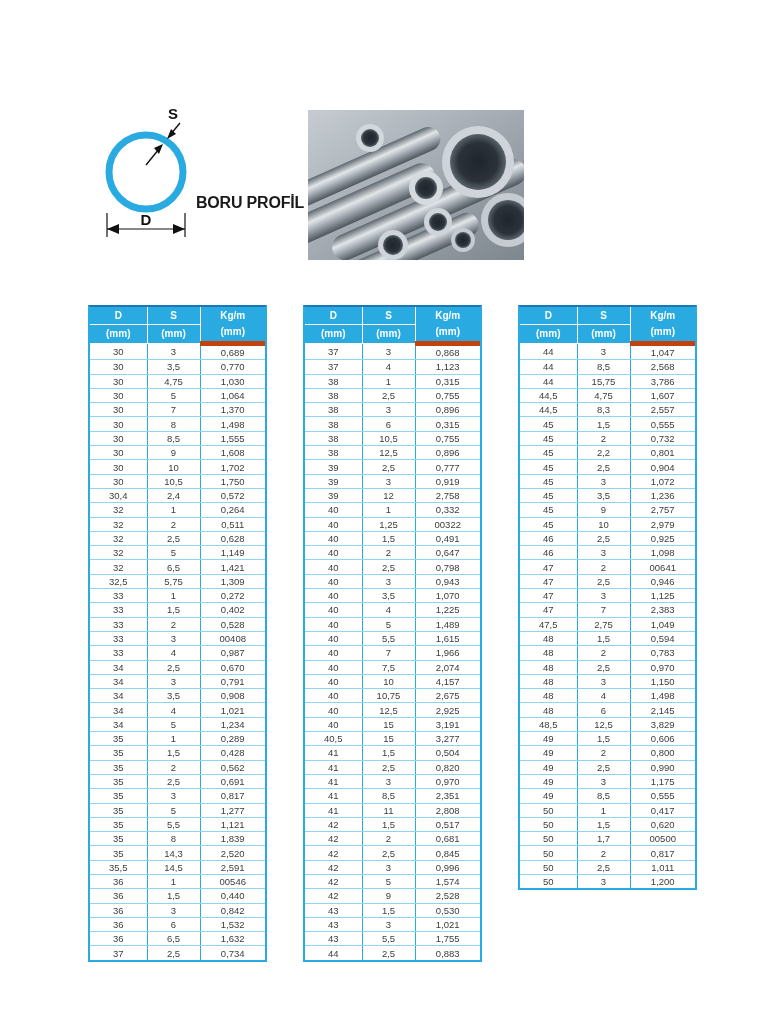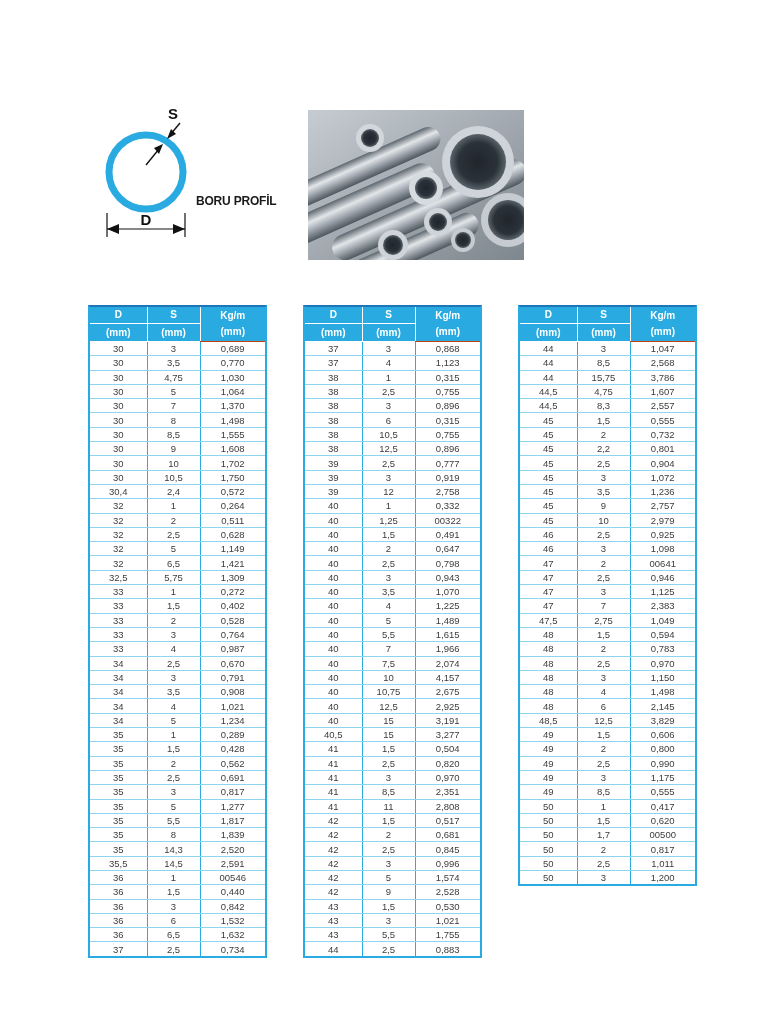--- a/index.html
+++ b/index.html
@@ -1,37 +1,37 @@
 <!DOCTYPE html>
 <html><head>
 <meta charset="utf-8">
 <style>
   html,body{margin:0;padding:0;background:#fff;}
   .page{position:relative;width:771px;height:1024px;background:#ffffff;overflow:hidden;
         font-family:"Liberation Sans",sans-serif;}
 
   
   .diagram{position:absolute;left:70px;top:95px;width:210px;height:155px;}
-  .caption{position:absolute;left:196px;top:194px;font-size:12px;font-weight:700;
+  .caption{position:absolute;left:196px;top:194px;font-size:16px;font-weight:700;
            letter-spacing:-0.2px;color:#1a1a1a;white-space:nowrap;}
 
   
   .photo{position:absolute;left:308px;top:110px;width:216px;height:150px;}
 
   
   .tbl-wrap{position:absolute;border:2px solid #29abe2;border-top:2px solid #1c76b8;background:#fff;}
   .tbl-1{left:88px;top:305px;}
   .tbl-2{left:303px;top:305px;}
   .tbl-3{left:518px;top:305px;}
   table{border-collapse:collapse;table-layout:fixed;width:175px;}
   col.c1{width:57px;} col.c2{width:53px;} col.c3{width:65px;}
   thead th{background:#29abe2;color:#ffffff;font-weight:700;font-size:10px;
            height:16px;line-height:16px;padding:0;text-align:center;
            border-right:1px solid #ffffff;border-bottom:1px solid #ffffff;}
-  thead th.kgm{border-right:none;height:34px;line-height:16px;border-bottom:1px solid #c2410c;}
+  thead th.kgm{border-right:none;height:34px;line-height:16px;border-bottom:5px solid #c2410c;}
   thead th.kgm div{line-height:16px;}
   tbody td{height:13.3px;padding:0;font-size:9.5px;line-height:13px;text-align:center;
            color:#3c3c3c;background:#fff;
            border-right:1px solid #29abe2;border-bottom:1px solid #8ed5f2;}
   tbody td:last-child{border-right:none;}
   tbody tr:last-child td{border-bottom:none;}
 </style>
 </head>
 <body>
 
@@ -221,21 +221,21 @@
             <td>0,402</td>
           </tr>
           <tr>
             <td>33</td>
             <td>2</td>
             <td>0,528</td>
           </tr>
           <tr>
             <td>33</td>
             <td>3</td>
-            <td>0,764</td>
+            <td>00408</td>
           </tr>
           <tr>
             <td>33</td>
             <td>4</td>
             <td>0,987</td>
           </tr>
           <tr>
             <td>34</td>
             <td>2,5</td>
             <td>0,670</td>
@@ -286,21 +286,21 @@
             <td>0,817</td>
           </tr>
           <tr>
             <td>35</td>
             <td>5</td>
             <td>1,277</td>
           </tr>
           <tr>
             <td>35</td>
             <td>5,5</td>
-            <td>1,817</td>
+            <td>1,121</td>
           </tr>
           <tr>
             <td>35</td>
             <td>8</td>
             <td>1,839</td>
           </tr>
           <tr>
             <td>35</td>
             <td>14,3</td>
             <td>2,520</td>

